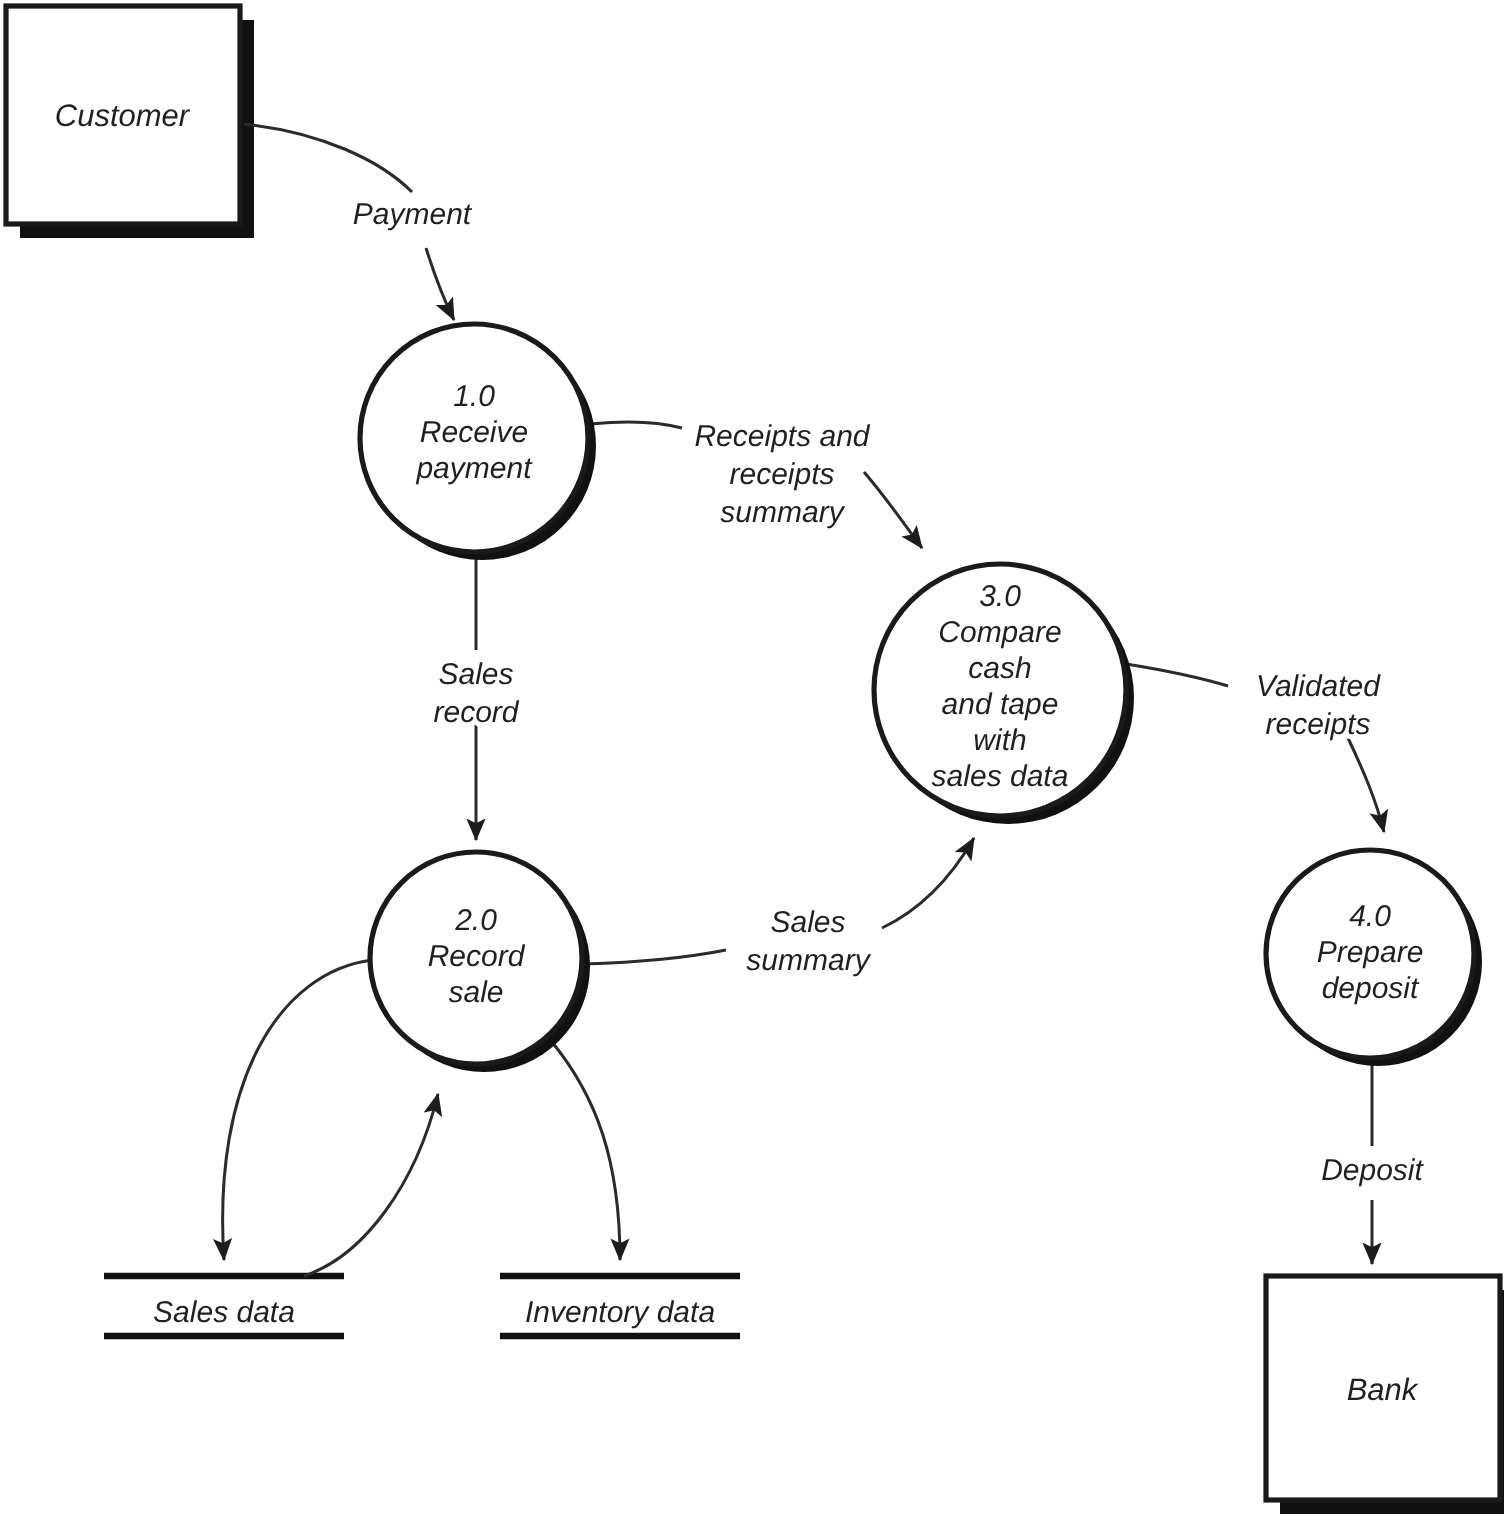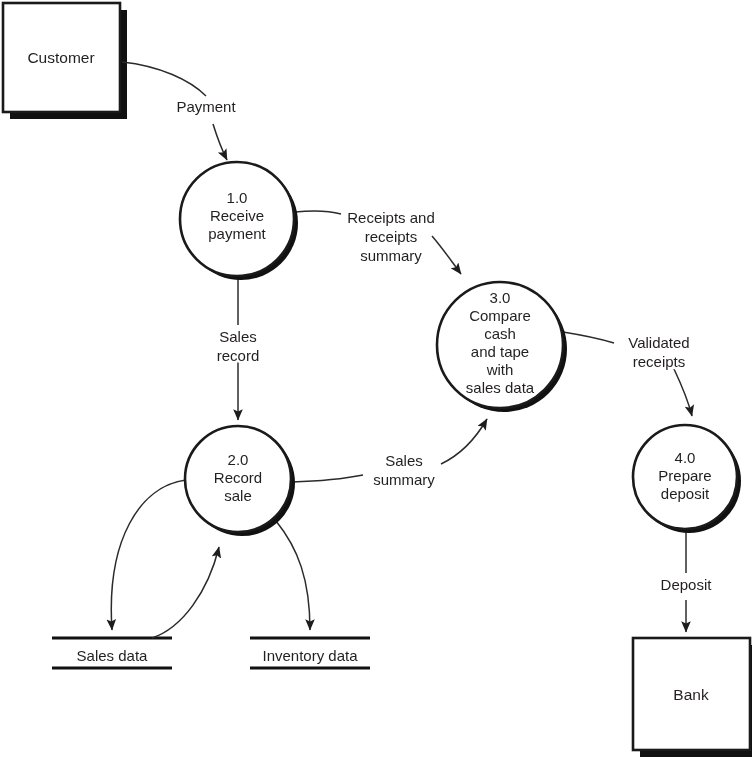--- a/index.html
+++ b/index.html
@@ -12,20 +12,21 @@
     width: 752px;
     height: 757px;
     font-family: "Liberation Sans", sans-serif;
     overflow: hidden;
   }
   #dfd-canvas {
     position: relative;
     width: 752px;
     height: 757px;
     background: #ffffff;
+    font-style: italic;
   }
   svg.diagram {
     position: absolute;
     top: 0;
     left: 0;
     width: 752px;
     height: 757px;
   }
   .shape-stroke {
     fill: #ffffff;

